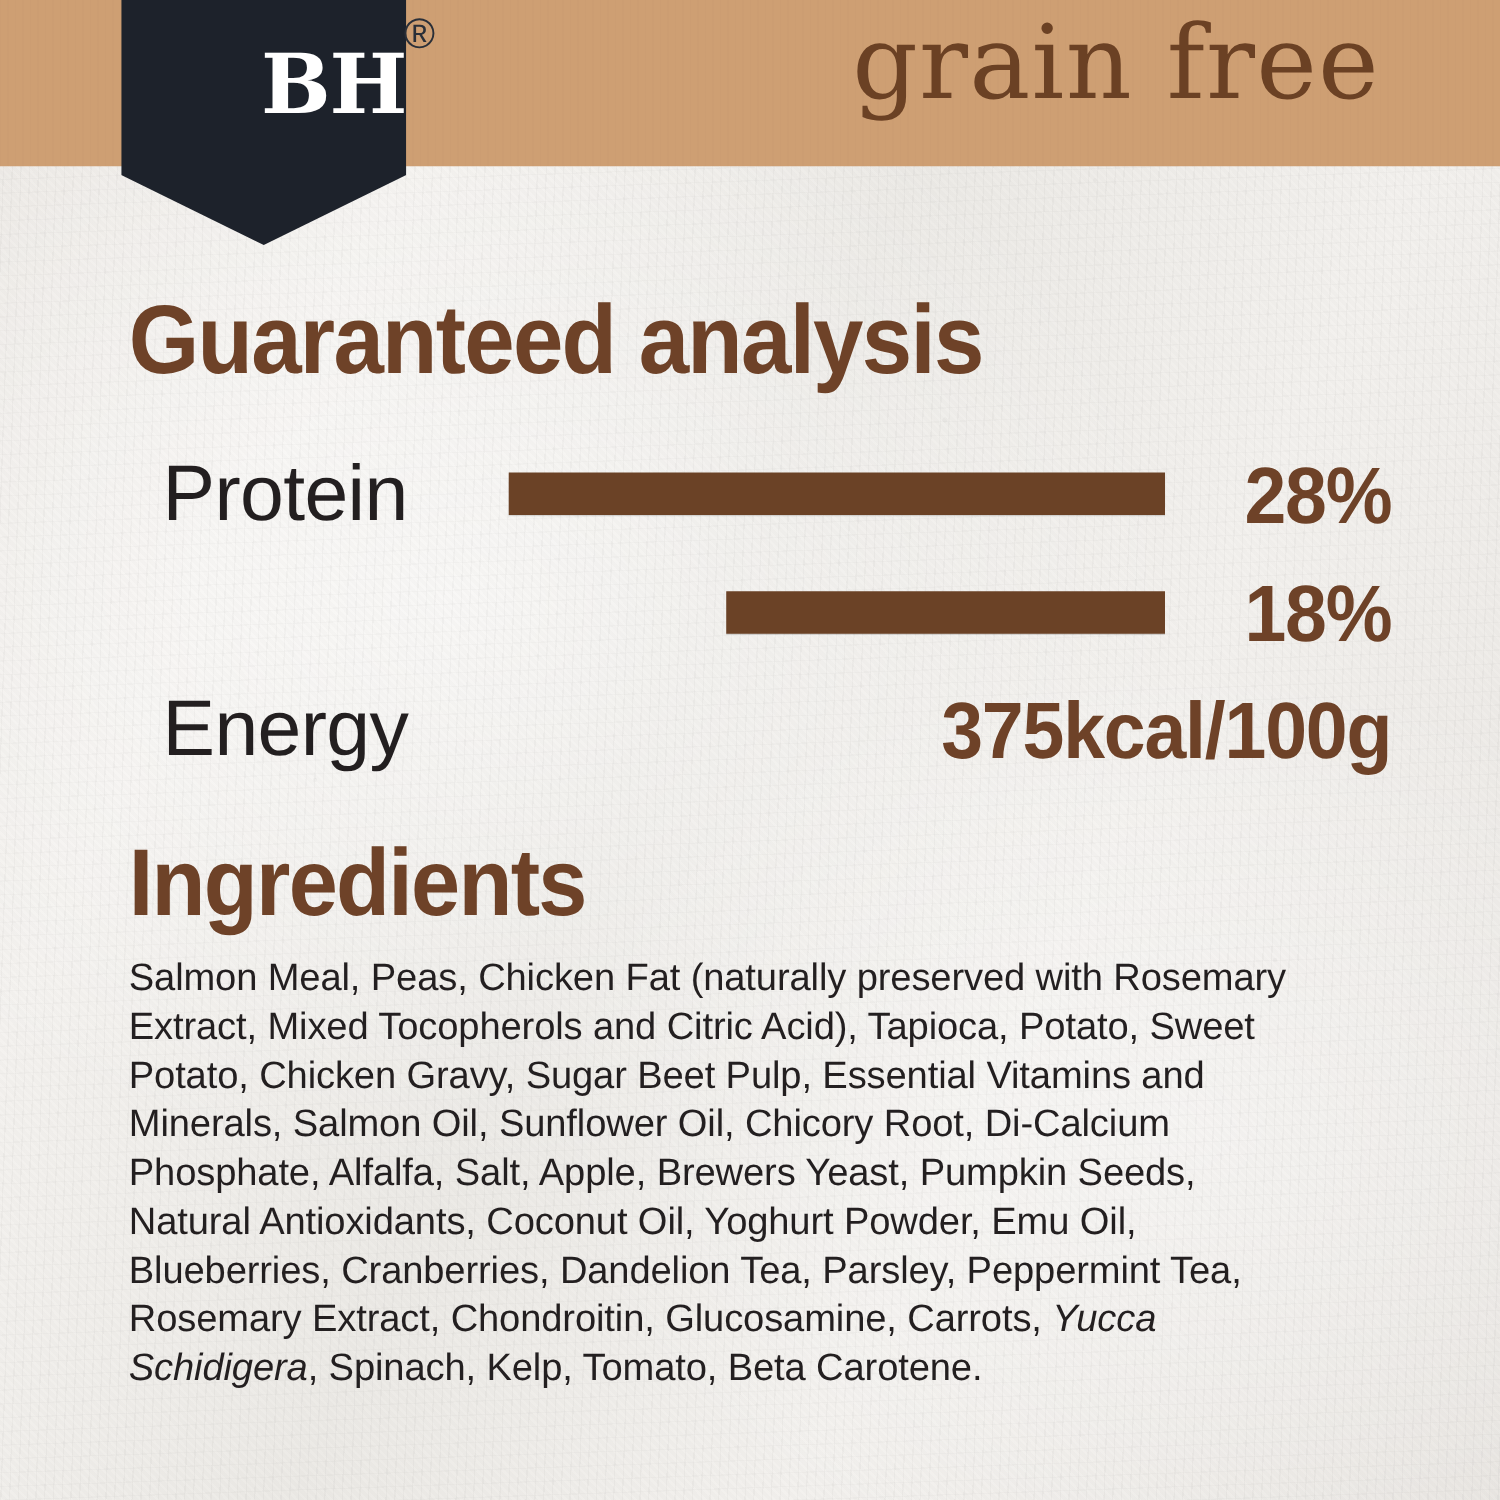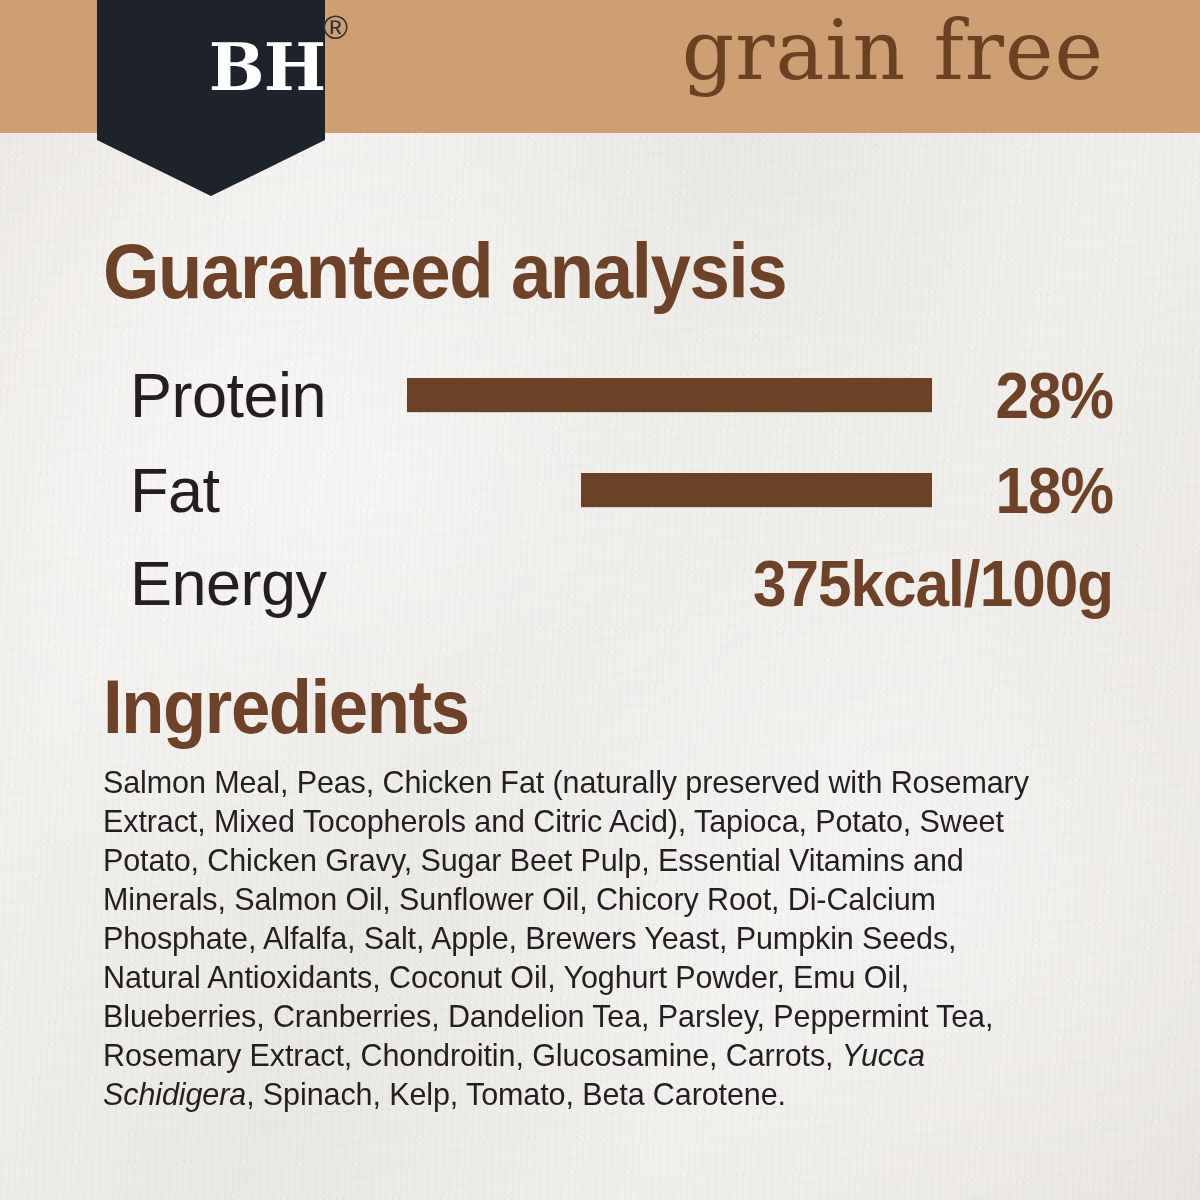--- a/index.html
+++ b/index.html
@@ -187,21 +187,20 @@
 
     <div class="h-section" id="ga-heading">Guaranteed analysis</div>
 
     <div class="row" id="row-protein">
       <div class="row-label">Protein</div>
       <div class="bar" id="bar-protein"></div>
       <div class="row-value">28%</div>
     </div>
 
     <div class="row" id="row-fat">
-      <div class="row-label">Fat</div>
       <div class="bar" id="bar-fat"></div>
       <div class="row-value">18%</div>
     </div>
 
     <div class="row" id="row-energy">
       <div class="row-label">Energy</div>
       <div class="row-value" id="val-energy">375kcal/100g</div>
     </div>
 
     <div class="h-section" id="ing-heading">Ingredients</div>

